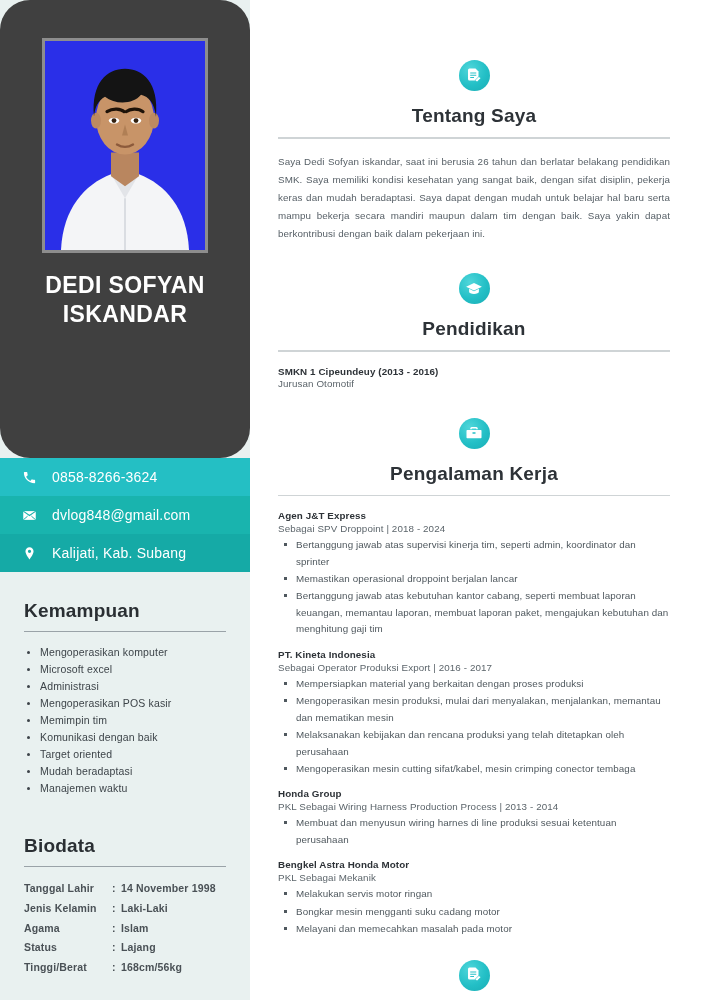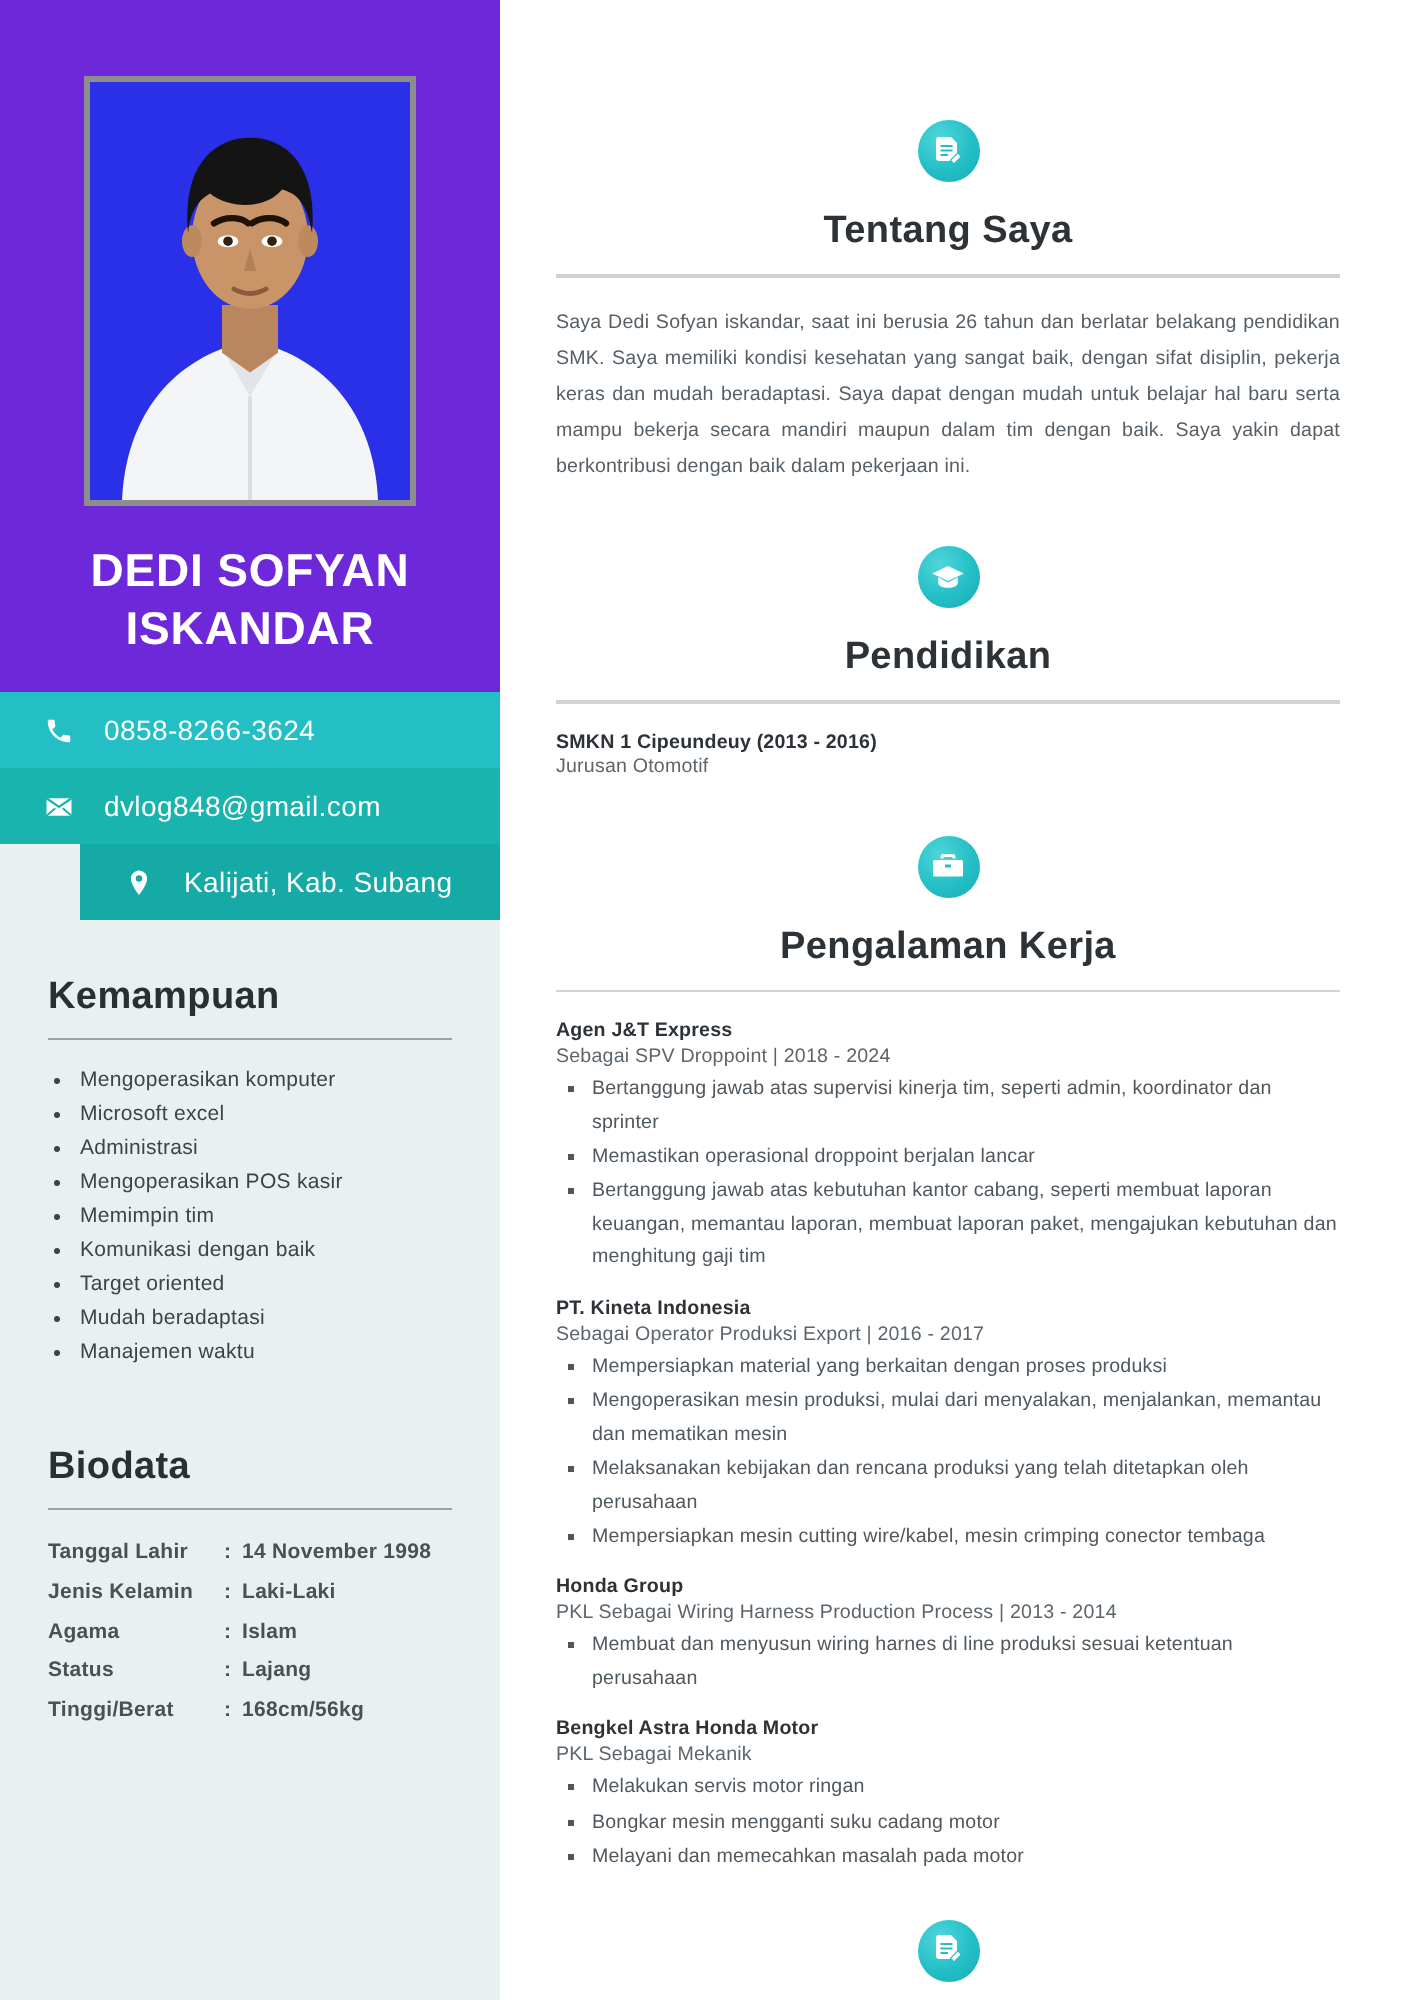--- a/index.html
+++ b/index.html
@@ -8,24 +8,24 @@
     background: #ffffff;
     font-family: "Liberation Sans", sans-serif;
     overflow: hidden;
   }
   .page { position: relative; width: 706px; height: 1000px; background: #ffffff; display: flex; }
 
   
   .sidebar { width: 250px; height: 1000px; background: #e9f1f0; position: relative; flex: 0 0 250px; }
 
   .sidebar-top {
-    background: #6d28d9;
-    height: 346px;
+    background: #404040;
+    height: 458px;
     padding: 38px 24px 0 24px;
-    display: flex; flex-direction: column; align-items: center;
+    display: flex; flex-direction: column; align-items: center; border-radius: 30px;
   }
   .photo-frame {
     width: 166px; height: 215px;
     border: 3px solid #8d8d8d;
     background: #2a32e0;
     position: relative; overflow: hidden;
   }
   .photo-frame svg { display: block; width: 100%; height: 100%; }
 
   .name-block {
@@ -47,21 +47,21 @@
     letter-spacing: 0.2px;
   }
   .contact-row .c-ico {
     width: 22px; height: 22px; flex: 0 0 22px;
     display: flex; align-items: center; justify-content: center;
     margin-right: 12px;
   }
   .contact-row .c-ico svg { width: 15px; height: 15px; fill: #ffffff; }
   .contact-1 { background: #24bfc4; }
   .contact-2 { background: #19b4ae; }
-  .contact-3 { background: #15aaa6; margin-left: 40px; }
+  .contact-3 { background: #15aaa6; }
 
   .side-section { padding: 0 24px; }
   .side-title {
     font-size: 19px; font-weight: 700; color: #2a2f33;
     letter-spacing: 0.2px;
   }
   .side-rule { height: 1px; background: #9aa3a8; margin: 9px 0 12px 0; }
 
   ul.side-list { list-style: none; }
   ul.side-list li {
@@ -319,21 +319,21 @@
         </ul>
       </div>
 
       <div class="job">
         <div class="job-company">PT. Kineta Indonesia</div>
         <div class="job-role">Sebagai Operator Produksi Export | 2016 - 2017</div>
         <ul class="job-list">
           <li>Mempersiapkan material yang berkaitan dengan proses produksi</li>
           <li>Mengoperasikan mesin produksi, mulai dari menyalakan, menjalankan, memantau dan mematikan mesin</li>
           <li>Melaksanakan kebijakan dan rencana produksi yang telah ditetapkan oleh perusahaan</li>
-          <li>Mempersiapkan mesin cutting wire/kabel, mesin crimping conector tembaga</li>
+          <li>Mengoperasikan mesin cutting sifat/kabel, mesin crimping conector tembaga</li>
         </ul>
       </div>
 
       <div class="job">
         <div class="job-company">Honda Group</div>
         <div class="job-role">PKL Sebagai Wiring Harness Production Process | 2013 - 2014</div>
         <ul class="job-list">
           <li>Membuat dan menyusun wiring harnes di line produksi sesuai ketentuan perusahaan</li>
         </ul>
       </div>

